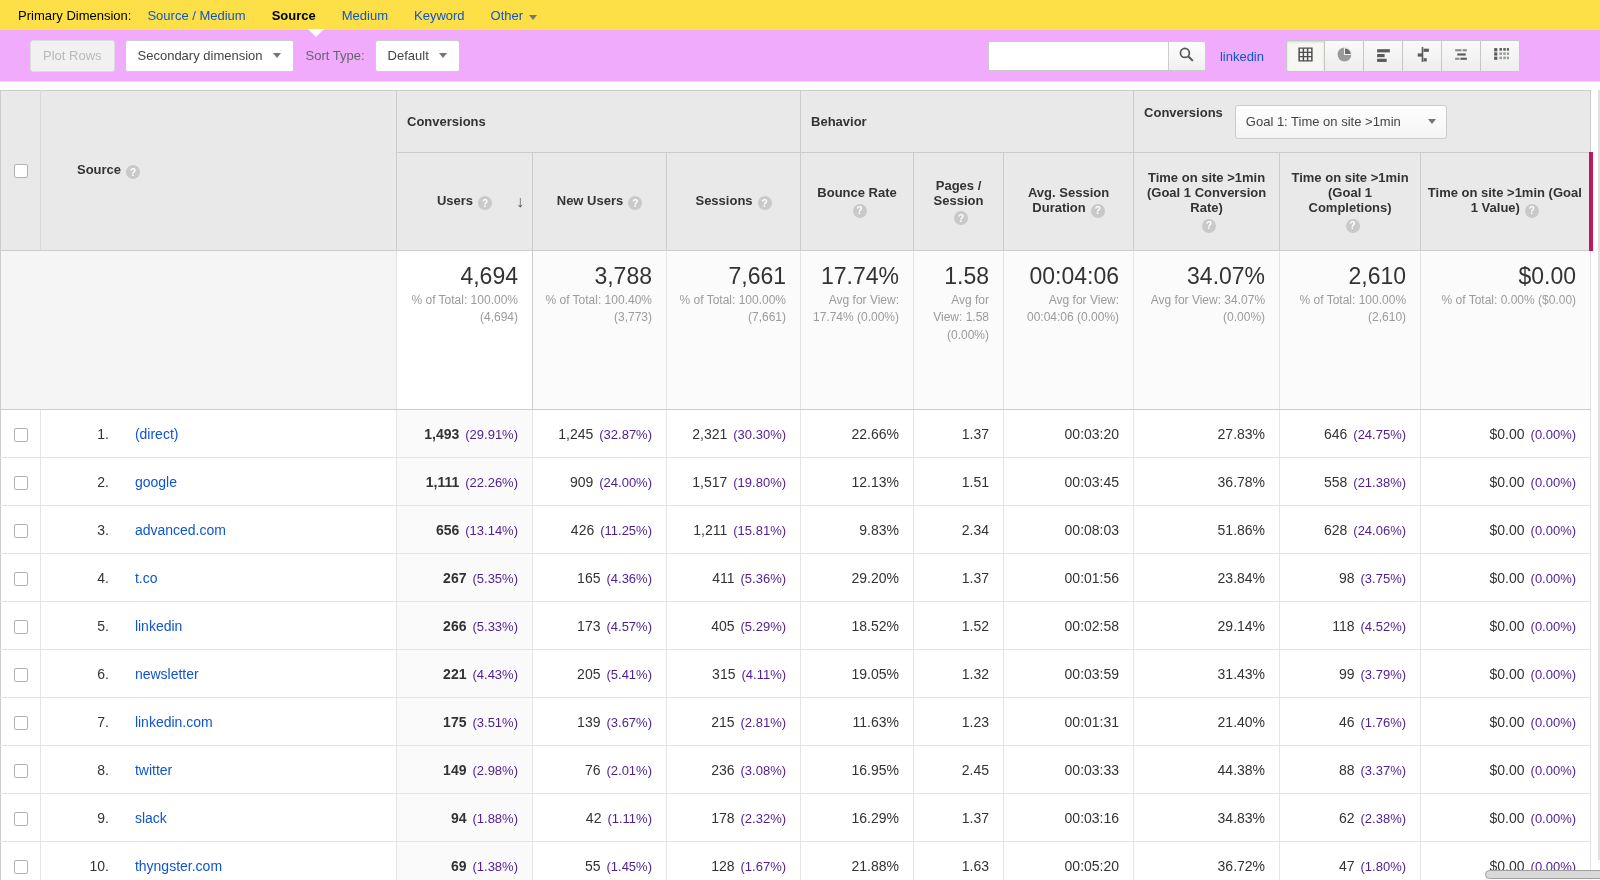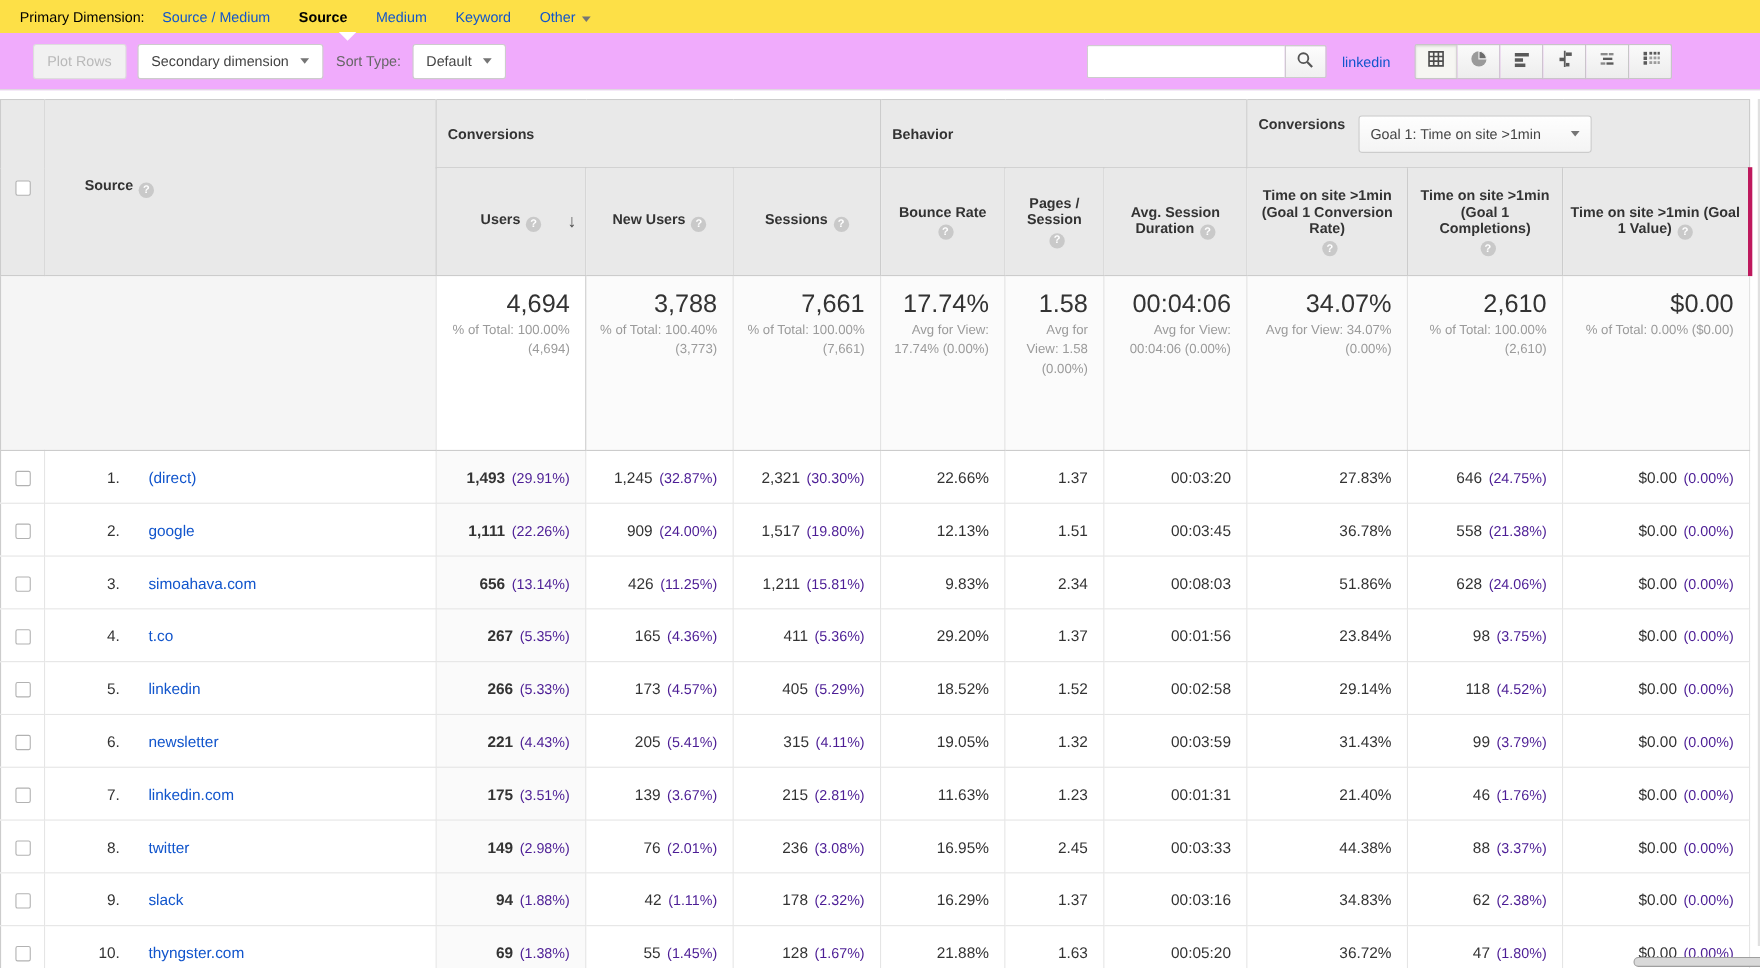--- a/index.html
+++ b/index.html
@@ -305,21 +305,21 @@
       <td class="num"><span>00:03:45</span></td>
       <td class="num"><span>36.78%</span></td>
       <td class="num"><span>558</span><span class="pct">(21.38%)</span></td>
       <td class="num last-col"><span>$0.00</span><span class="pct">(0.00%)</span></td>
     </tr>
 
     <tr>
       <td class="checkcell"><input type="checkbox" style=""></td>
       <td class="sourcecell">
         <span class="rank">3.</span>
-        <a class="srclink">simoahava.com</a>
+        <a class="srclink">advanced.com</a>
       </td>
       <td class="num sorted"><span class="val-b">656</span><span class="pct">(13.14%)</span></td>
       <td class="num"><span>426</span><span class="pct">(11.25%)</span></td>
       <td class="num"><span>1,211</span><span class="pct">(15.81%)</span></td>
       <td class="num"><span>9.83%</span></td>
       <td class="num"><span>2.34</span></td>
       <td class="num"><span>00:08:03</span></td>
       <td class="num"><span>51.86%</span></td>
       <td class="num"><span>628</span><span class="pct">(24.06%)</span></td>
       <td class="num last-col"><span>$0.00</span><span class="pct">(0.00%)</span></td>

